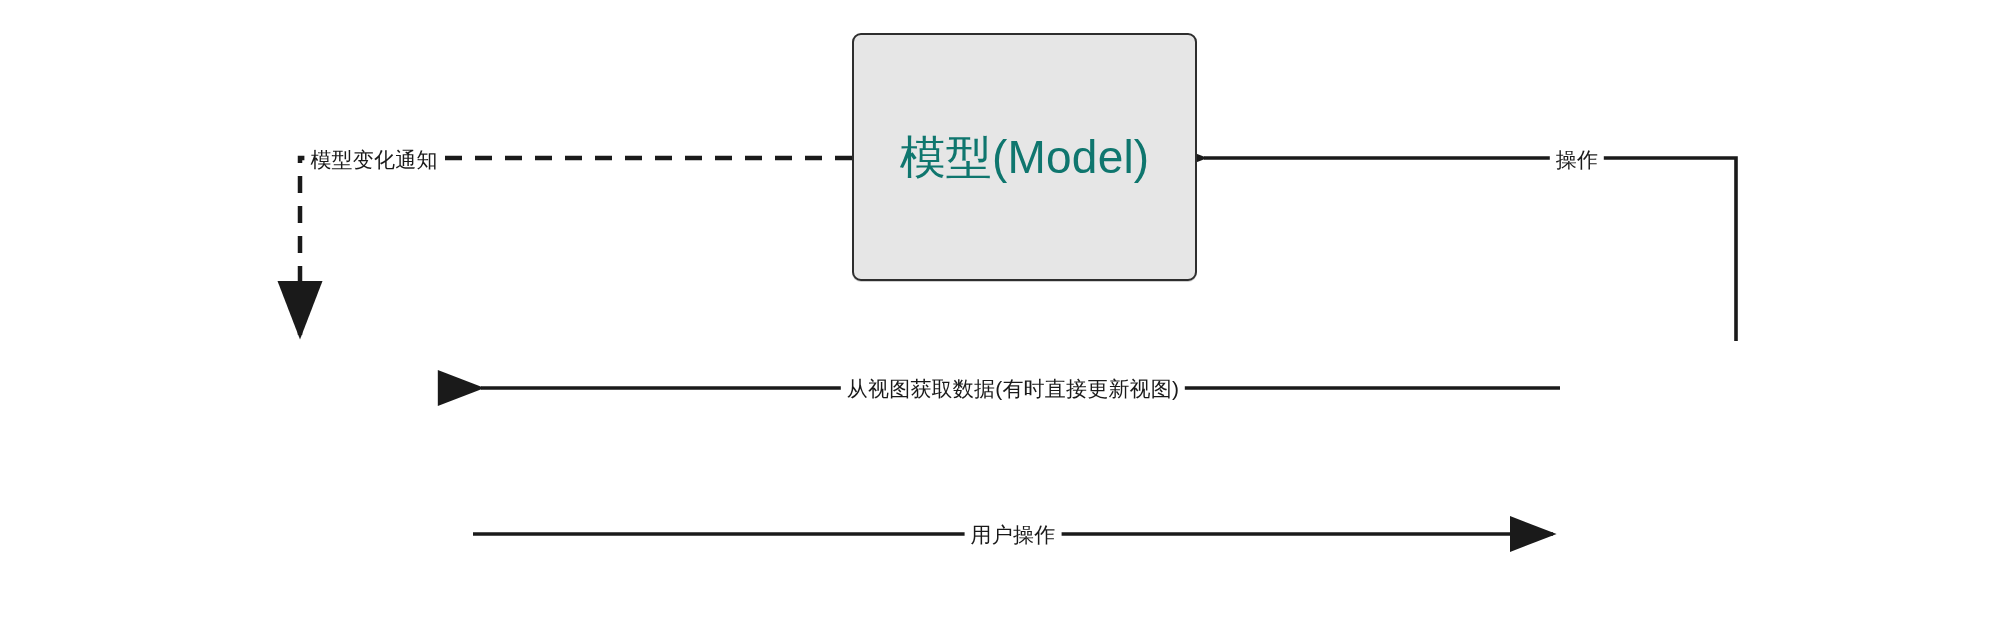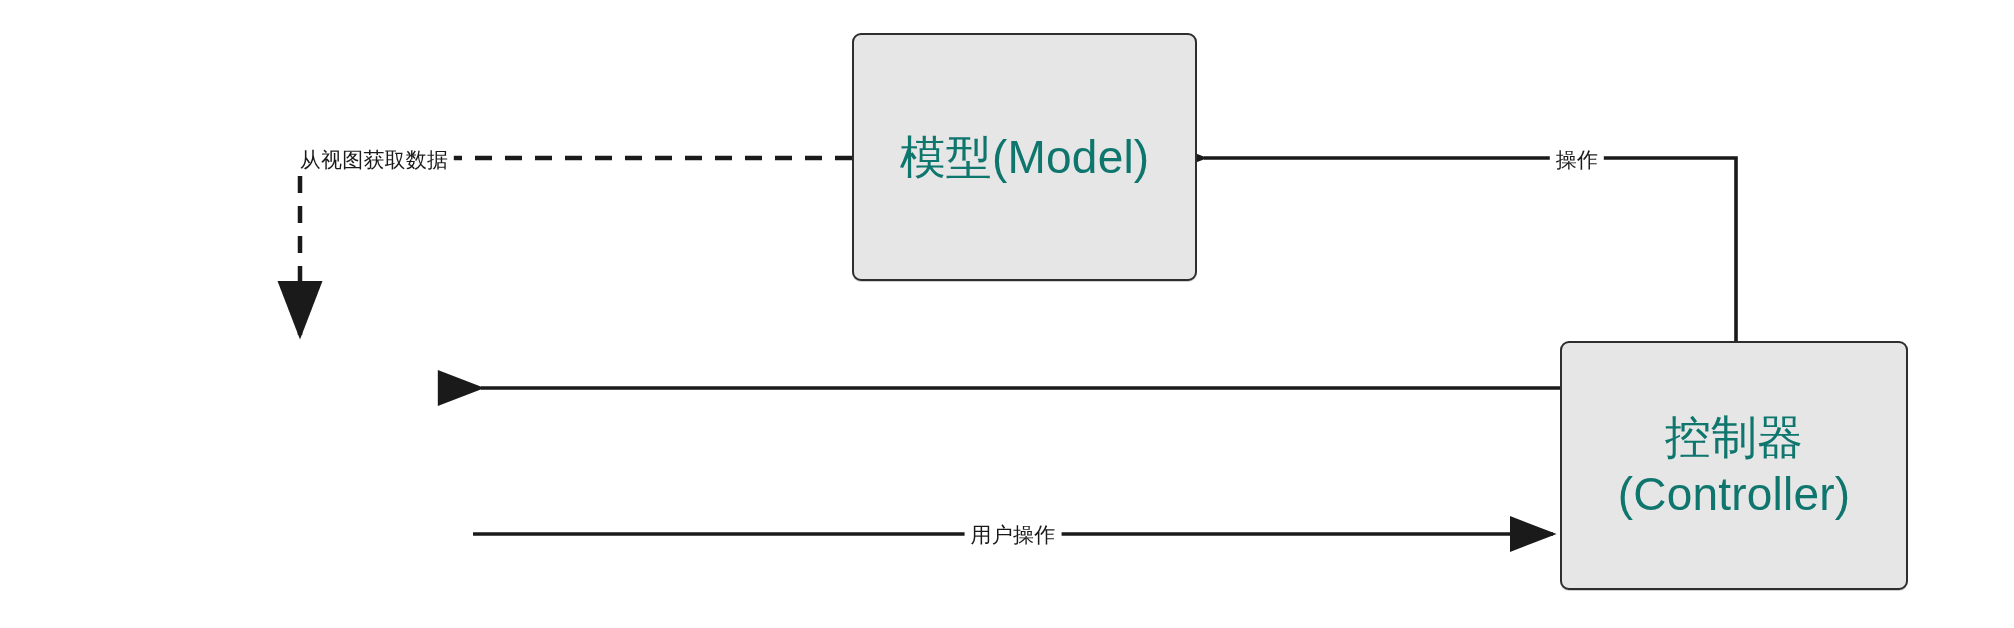--- a/index.html
+++ b/index.html
@@ -84,23 +84,22 @@
     <path d="M 1736,341 L 1736,158 L 1204,158" fill="none" stroke="#1a1a1a" stroke-width="3.6" marker-end="url(#arrow-left)"></path>
 
     <path d="M 1560,388 L 481,388" fill="none" stroke="#1a1a1a" stroke-width="3.6" marker-end="url(#arrow-left)"></path>
 
     <path d="M 473,534 L 1553,534" fill="none" stroke="#1a1a1a" stroke-width="3.6" marker-end="url(#arrow-right)"></path>
   </svg>
 
   <div class="node-box" id="node-model">模型(Model)</div>
 
 
-  <div class="node-box" id="node-controller">控制器
-(Controller)</div>
 
-  <div class="edge-label" id="label-model-change">从视图获取数据</div>
+  <div class="edge-label" id="label-model-change">模型变化通知</div>
 
   <div class="edge-label" id="label-operation">操作</div>
 
+  <div class="edge-label" id="label-fetch-data">从视图获取数据(有时直接更新视图)</div>
 
   <div class="edge-label" id="label-user-action">用户操作</div>
 
 </div>
 
 </body></html>

